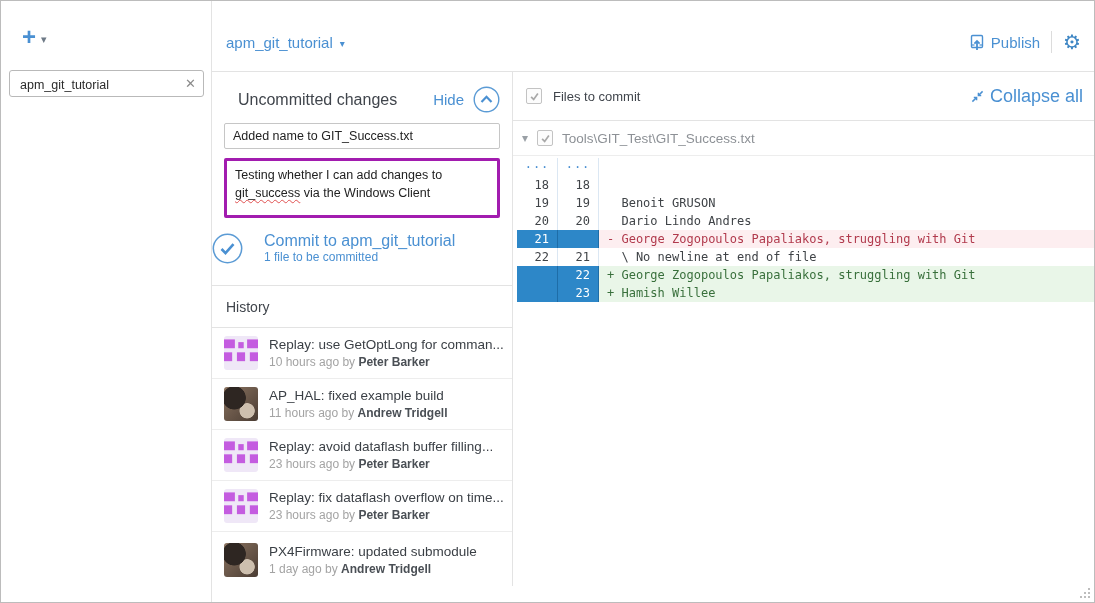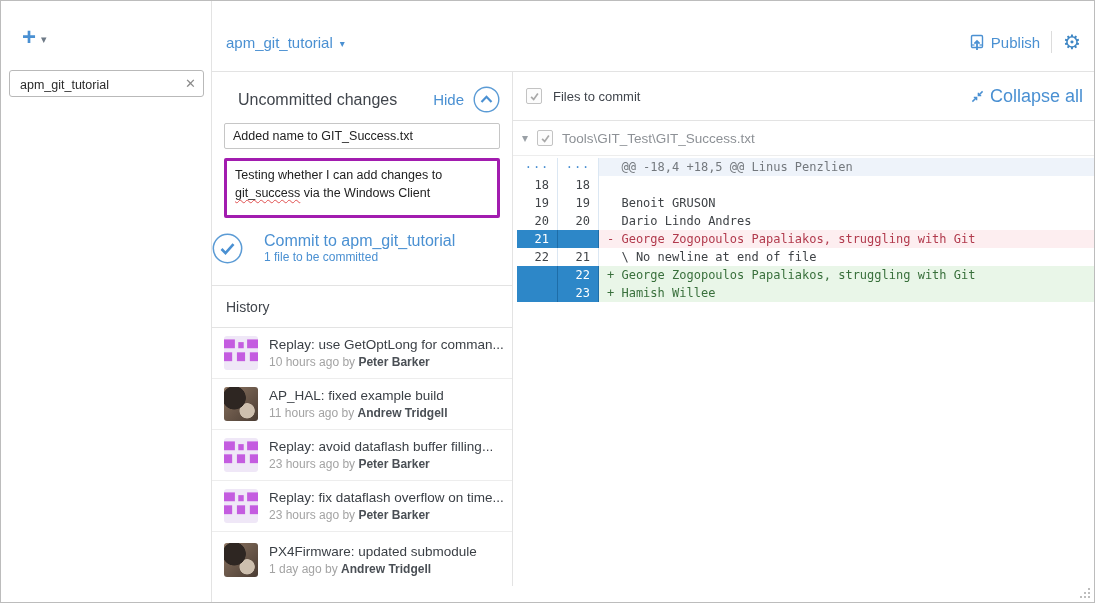--- a/index.html
+++ b/index.html
@@ -271,21 +271,20 @@
           <polyline points="2.5,7 5.5,10 10.5,3" fill="none" stroke="#a8a8a8" stroke-width="2"></polyline>
         </svg>
       </span>
       <span class="file-path">Tools\GIT_Test\GIT_Success.txt</span>
     </div>
 
     <div class="diff">
       <div class="drow hunk">
         <span class="g">···</span>
         <span class="g">···</span>
-        <span class="c">  @@ -18,4 +18,5 @@ Linus Penzlien</span>
       </div>
       <div class="drow">
         <span class="g">18</span>
         <span class="g">18</span>
       </div>
       <div class="drow">
         <span class="g">19</span>
         <span class="g">19</span>
         <span class="c">  Benoit GRUSON</span>
       </div>

